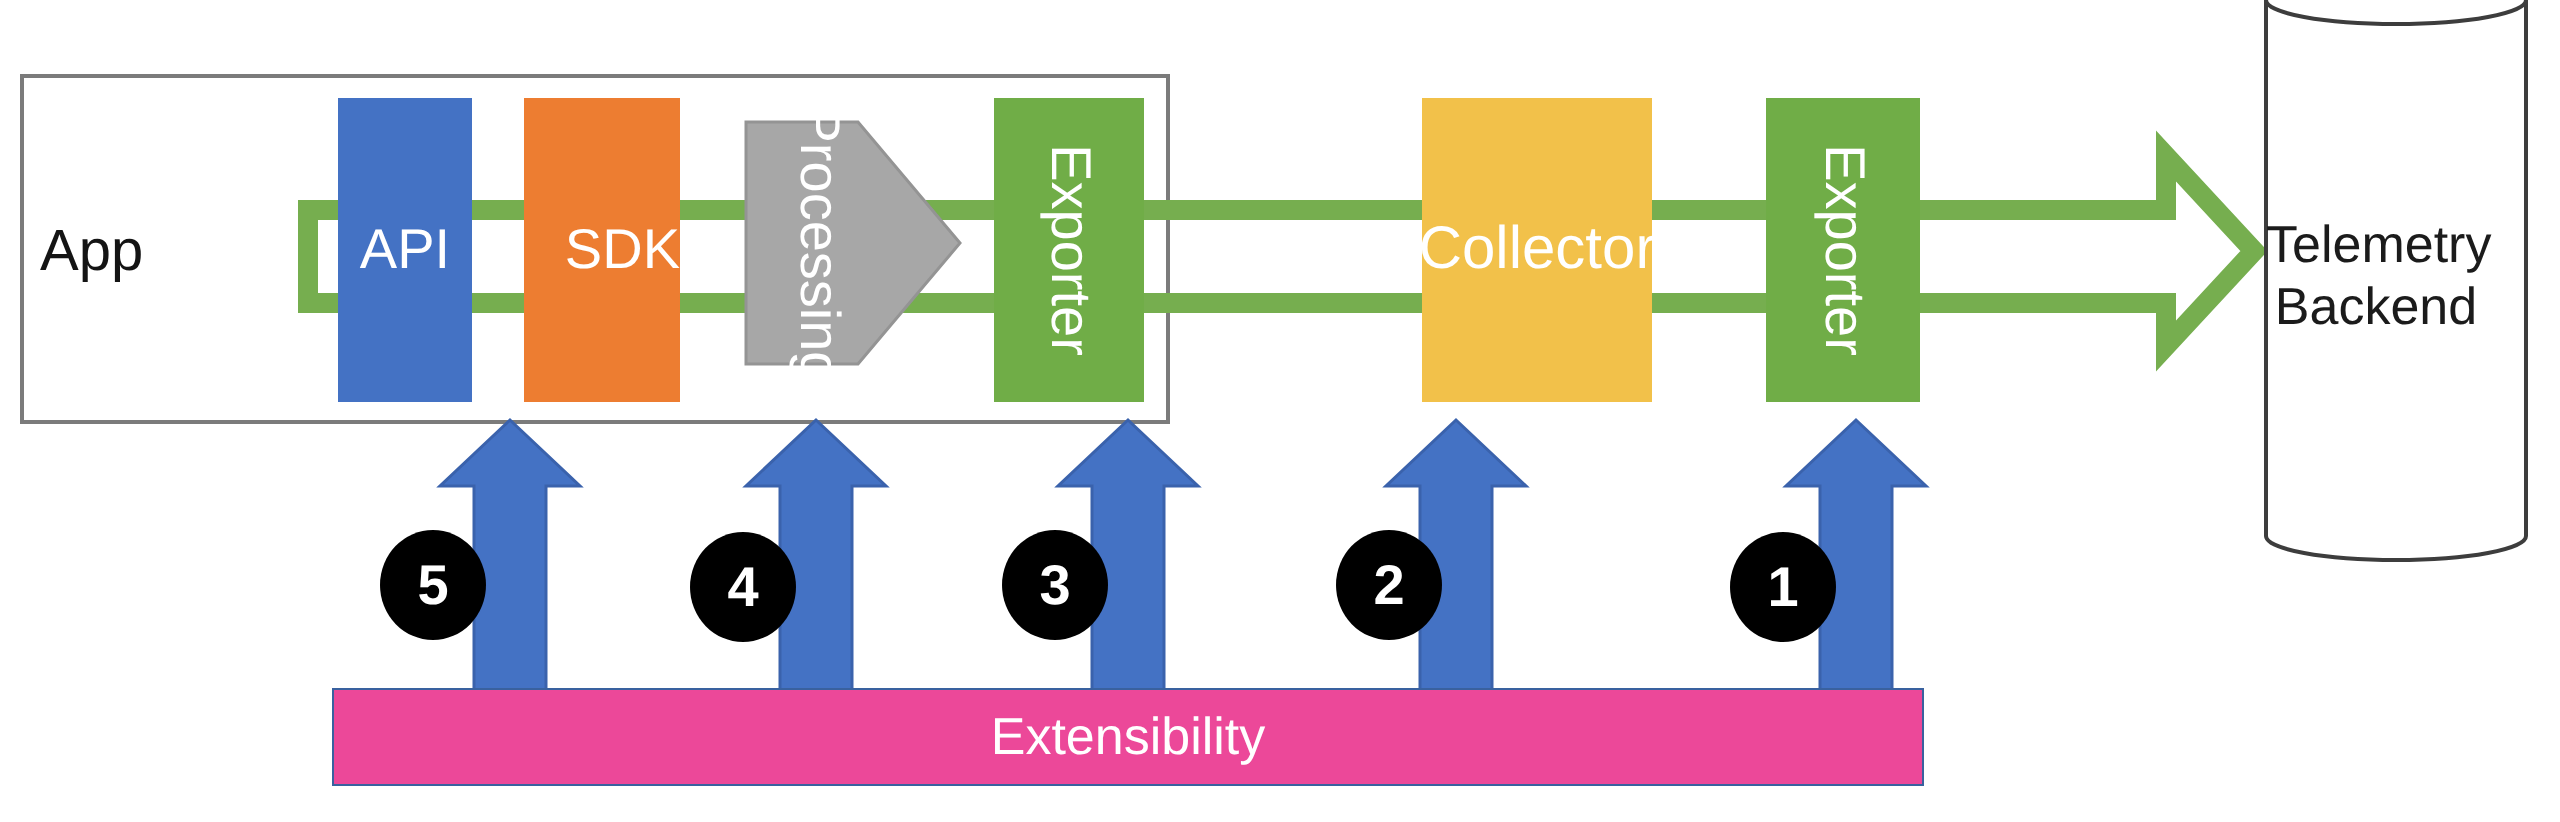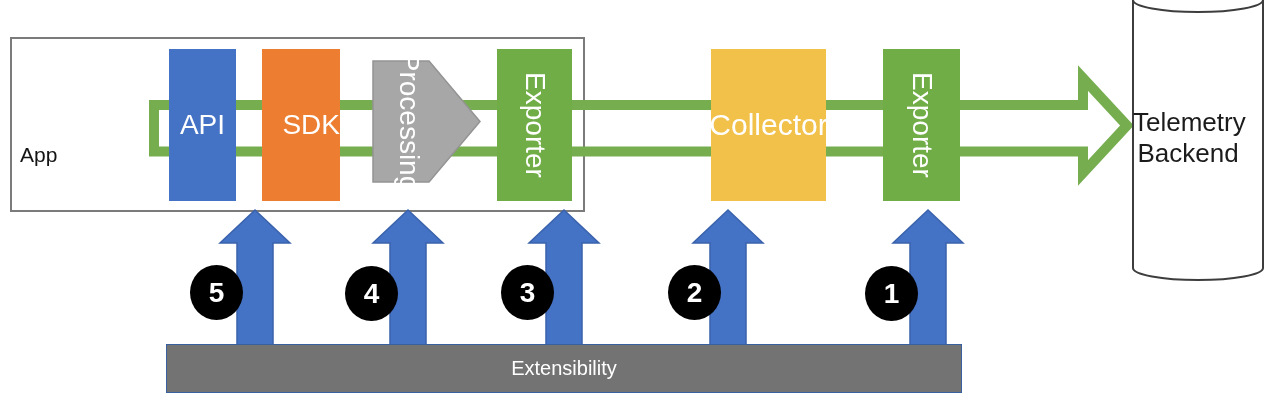--- a/index.html
+++ b/index.html
@@ -5,21 +5,21 @@
   html,body{margin:0;padding:0;background:#ffffff;}
   #stage{
     position:relative;width:1280px;height:411px;background:#ffffff;
     overflow:hidden;font-family:"Liberation Sans",sans-serif;
   }
   .app-box{
     position:absolute;left:10px;top:37px;width:575px;height:175px;
     background:#ffffff;border:2px solid #7b7b7b;box-sizing:border-box;z-index:1;
   }
   .app-label{
-    position:absolute;left:20px;top:110px;font-size:21px;color:#141414;z-index:3;margin-top:33px;
+    position:absolute;left:20px;top:110px;font-size:29px;color:#141414;z-index:3;
   }
   .shape-layer{position:absolute;left:0;top:0;z-index:2;}
   .node{
     position:absolute;top:49px;height:152px;display:flex;align-items:center;
     justify-content:center;color:#ffffff;font-size:28px;z-index:3;
   }
   .node-api{left:169px;width:67px;background:#4472C4;}
   .node-sdk{left:262px;width:78px;background:#ED7D31;justify-content:flex-end;}
   .node-exporter-sdk{left:497px;width:75px;background:#70AD47;}
   .node-collector{left:711px;width:115px;background:#F2C14A;font-size:30px;}
@@ -29,23 +29,23 @@
     position:absolute;left:349px;top:61px;width:120px;height:121px;
     display:flex;align-items:center;justify-content:center;
     color:#ffffff;font-size:28px;z-index:3;
   }
   .backend-label{
     position:absolute;left:1133px;top:107px;width:110px;text-align:center;
     font-size:26px;line-height:31px;color:#1b1b1b;z-index:3;
   }
   .ext-bar{
     position:absolute;left:166px;top:344px;width:796px;height:49px;
-    background:#737373;border:1px solid #39619f;box-sizing:border-box;
+    background:#ec4899;border:1px solid #39619f;box-sizing:border-box;
     display:flex;align-items:center;justify-content:center;
-    color:#ffffff;font-size:20px;z-index:3;
+    color:#ffffff;font-size:26px;z-index:3;
   }
   .marker{
     position:absolute;width:53px;height:55px;border-radius:50%;background:#000000;
     display:flex;align-items:center;justify-content:center;
     color:#ffffff;font-size:28px;font-weight:bold;z-index:4;
   }
   .marker-5{left:190px;top:265px;}
   .marker-4{left:345px;top:266px;}
   .marker-3{left:501px;top:265px;}
   .marker-2{left:668px;top:265px;}

